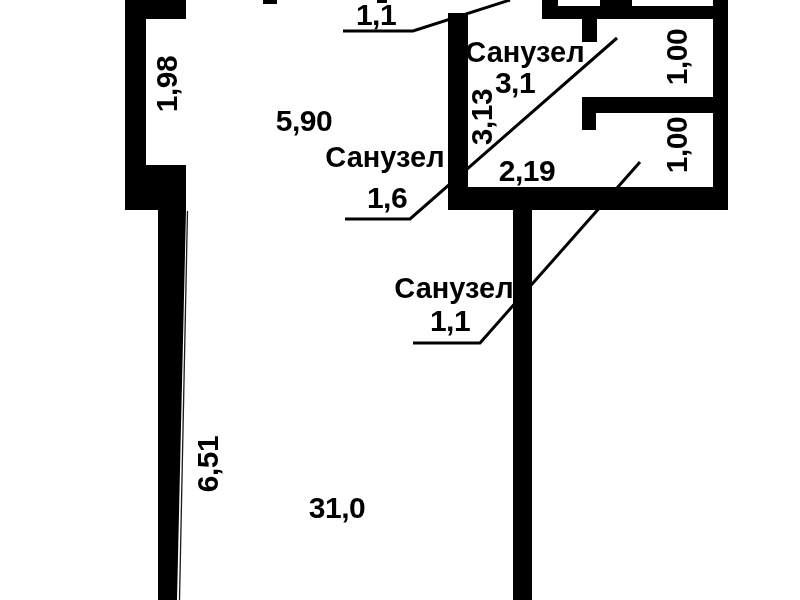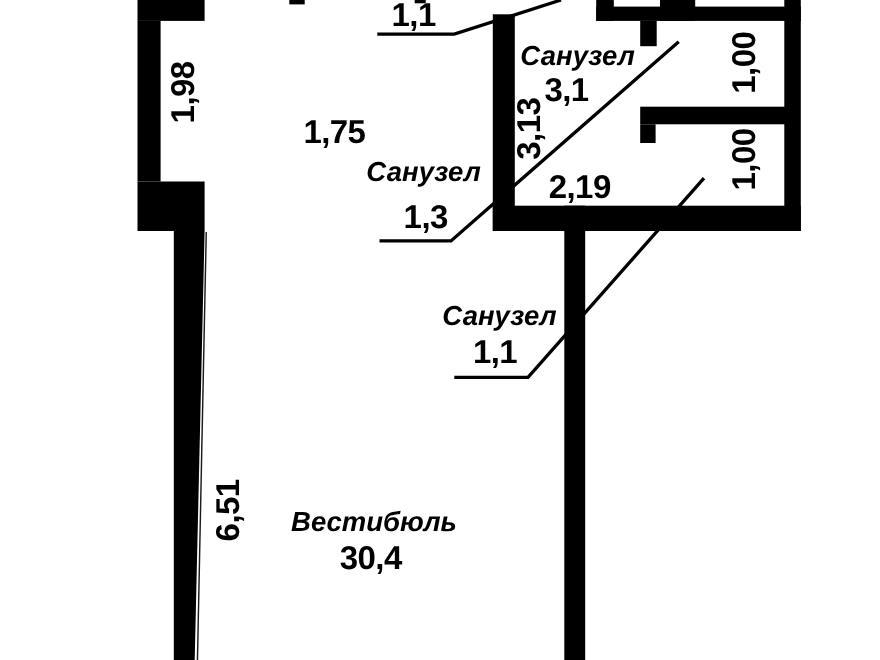--- a/index.html
+++ b/index.html
@@ -7,21 +7,21 @@
     position:relative;width:800px;height:600px;background:#ffffff;
     overflow:hidden;font-family:"Liberation Sans",sans-serif;
   }
   .plan-svg{position:absolute;left:0;top:0;width:800px;height:600px;}
   .label{
     position:absolute;color:#000;white-space:nowrap;
     transform:translate(-50%,-50%);line-height:1;
   }
   .label.vrt{transform:translate(-50%,-50%) rotate(-90deg);}
   .num{font-weight:700;font-size:30px;letter-spacing:-0.5px;}
-  .name{font-weight:700;font-style:italic;font-size:25px;}
+  .name{font-weight:700;font-size:29px;}
 </style>
 </head>
 <body>
 
 <div class="canvas">
 
   <svg class="plan-svg" viewBox="0 0 800 600" xmlns="http://www.w3.org/2000/svg">
 
     <g stroke="#000" stroke-width="3" fill="none">
       <polyline points="343,31 413,31 510,0"></polyline>
@@ -50,30 +50,29 @@
 
     <line x1="187.5" y1="211" x2="179.5" y2="600" stroke="#1a1a1a" stroke-width="1.3"></line>
   </svg>
 
   <div class="label num vrt" style="left:167px;top:84px">1,98</div>
   <div class="label num vrt" style="left:482px;top:117px">3,13</div>
   <div class="label num vrt" style="left:677px;top:57px">1,00</div>
   <div class="label num vrt" style="left:677px;top:145px">1,00</div>
   <div class="label num vrt" style="left:208px;top:464px">6,51</div>
 
-  <div class="label num" style="left:304px;top:121px">1,75</div>
+  <div class="label num" style="left:304px;top:121px">5,90</div>
   <div class="label num" style="left:527px;top:171px">2,19</div>
 
   <div class="label num" style="left:376px;top:15px">1,1</div>
 
   <div class="label name" style="left:525px;top:52px">Санузел</div>
   <div class="label num" style="left:515px;top:83px">3,1</div>
 
   <div class="label name" style="left:385px;top:157px">Санузел</div>
-  <div class="label num" style="left:387px;top:198px">1,3</div>
+  <div class="label num" style="left:387px;top:198px">1,6</div>
 
   <div class="label name" style="left:454px;top:288px">Санузел</div>
   <div class="label num" style="left:450px;top:321px">1,1</div>
 
-  <div class="label name" style="left:340px;top:475px">Вестибюль</div>
-  <div class="label num" style="left:337px;top:508px">30,4</div>
+  <div class="label num" style="left:337px;top:508px">31,0</div>
 
 </div>
 
 </body></html>

